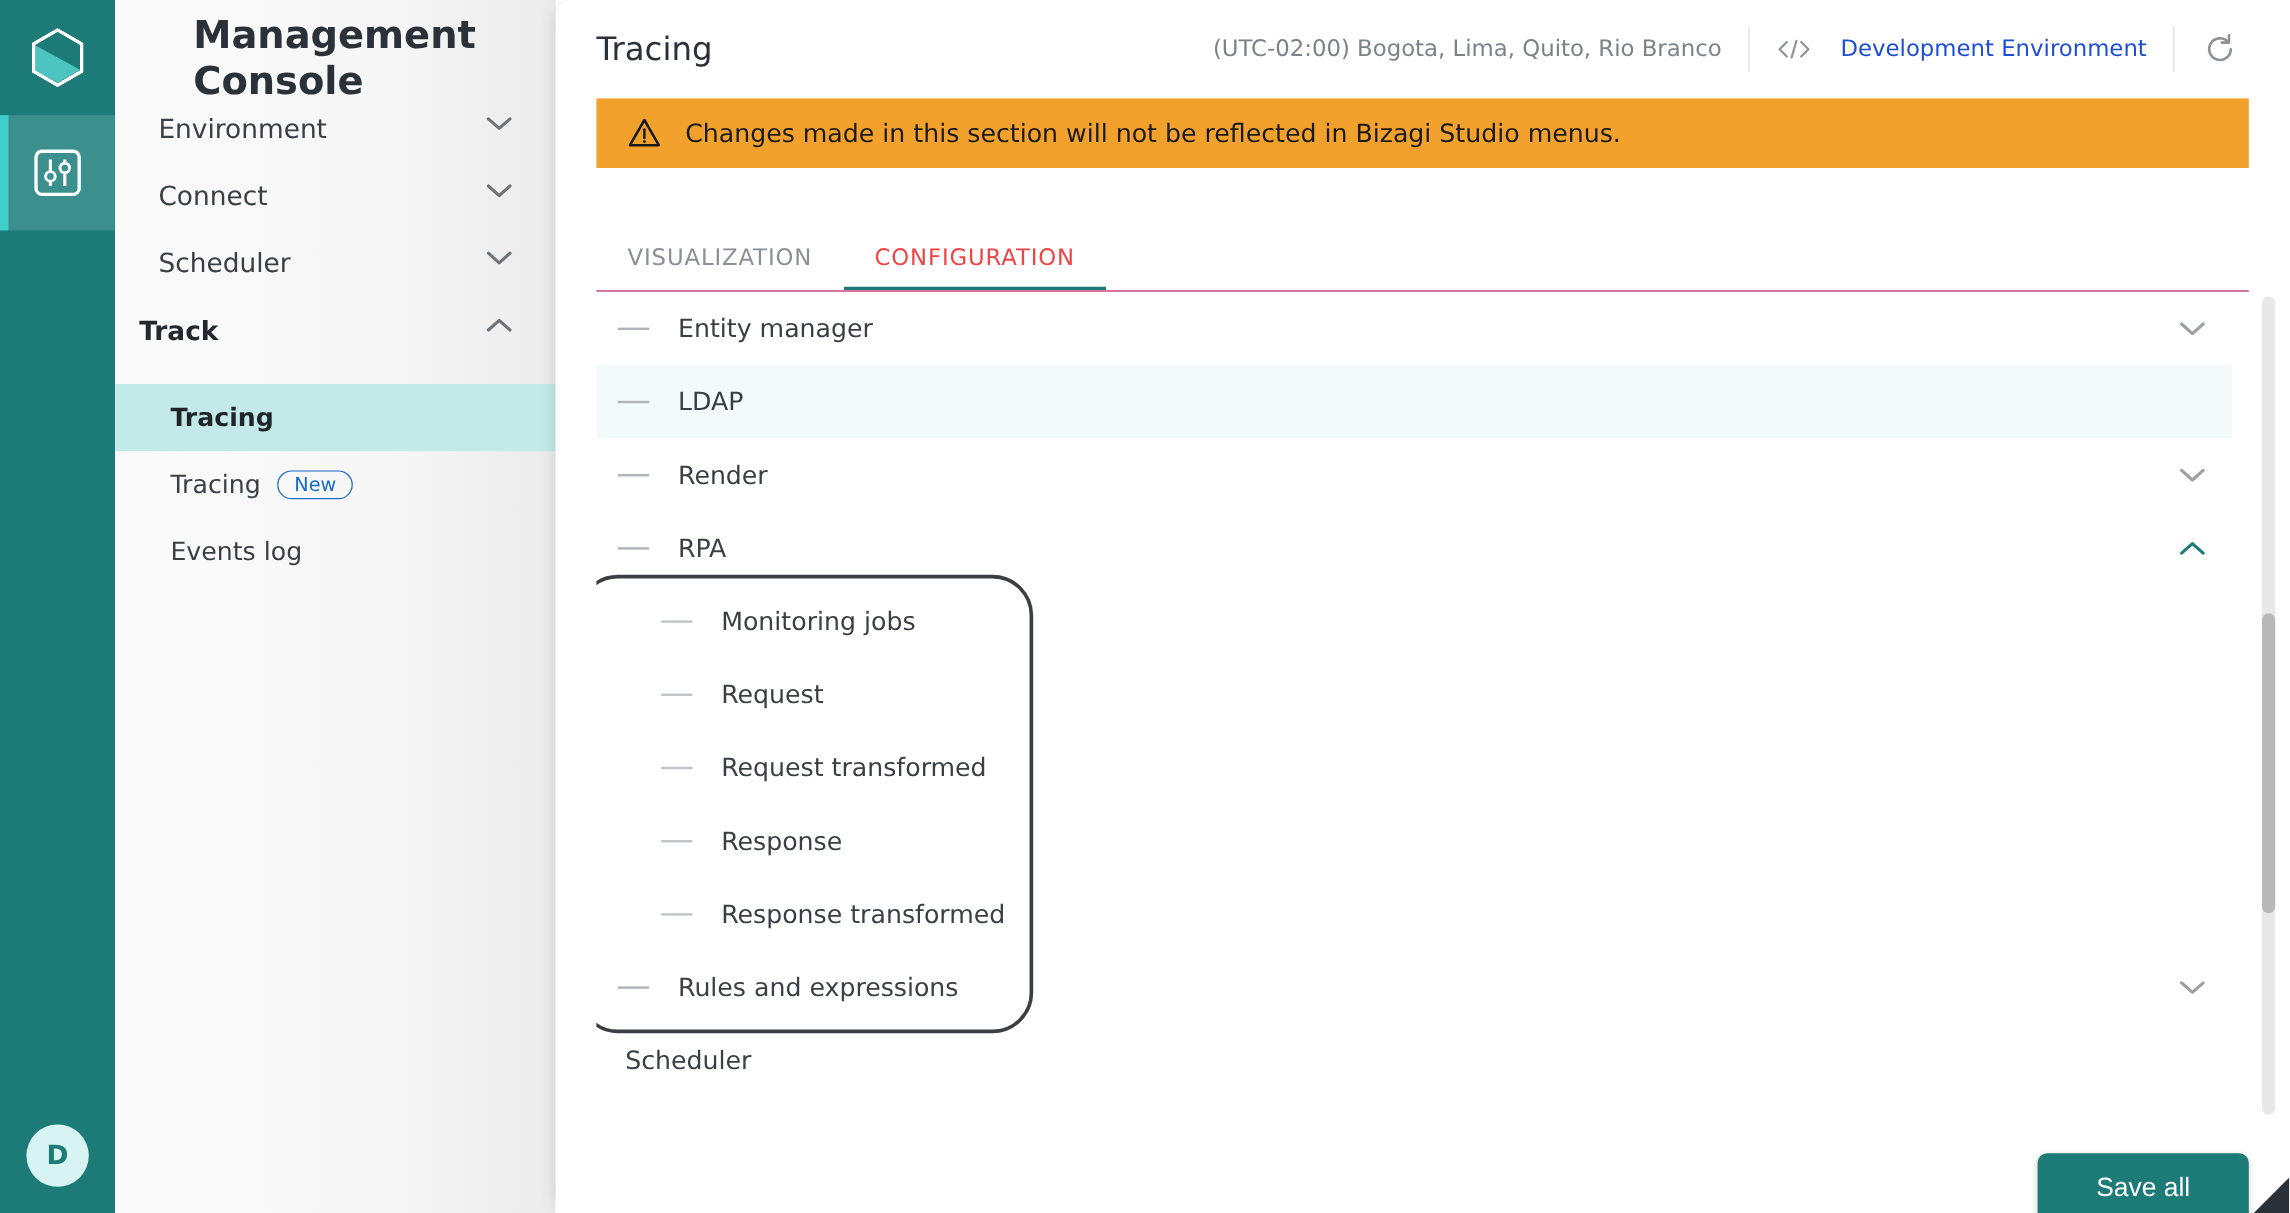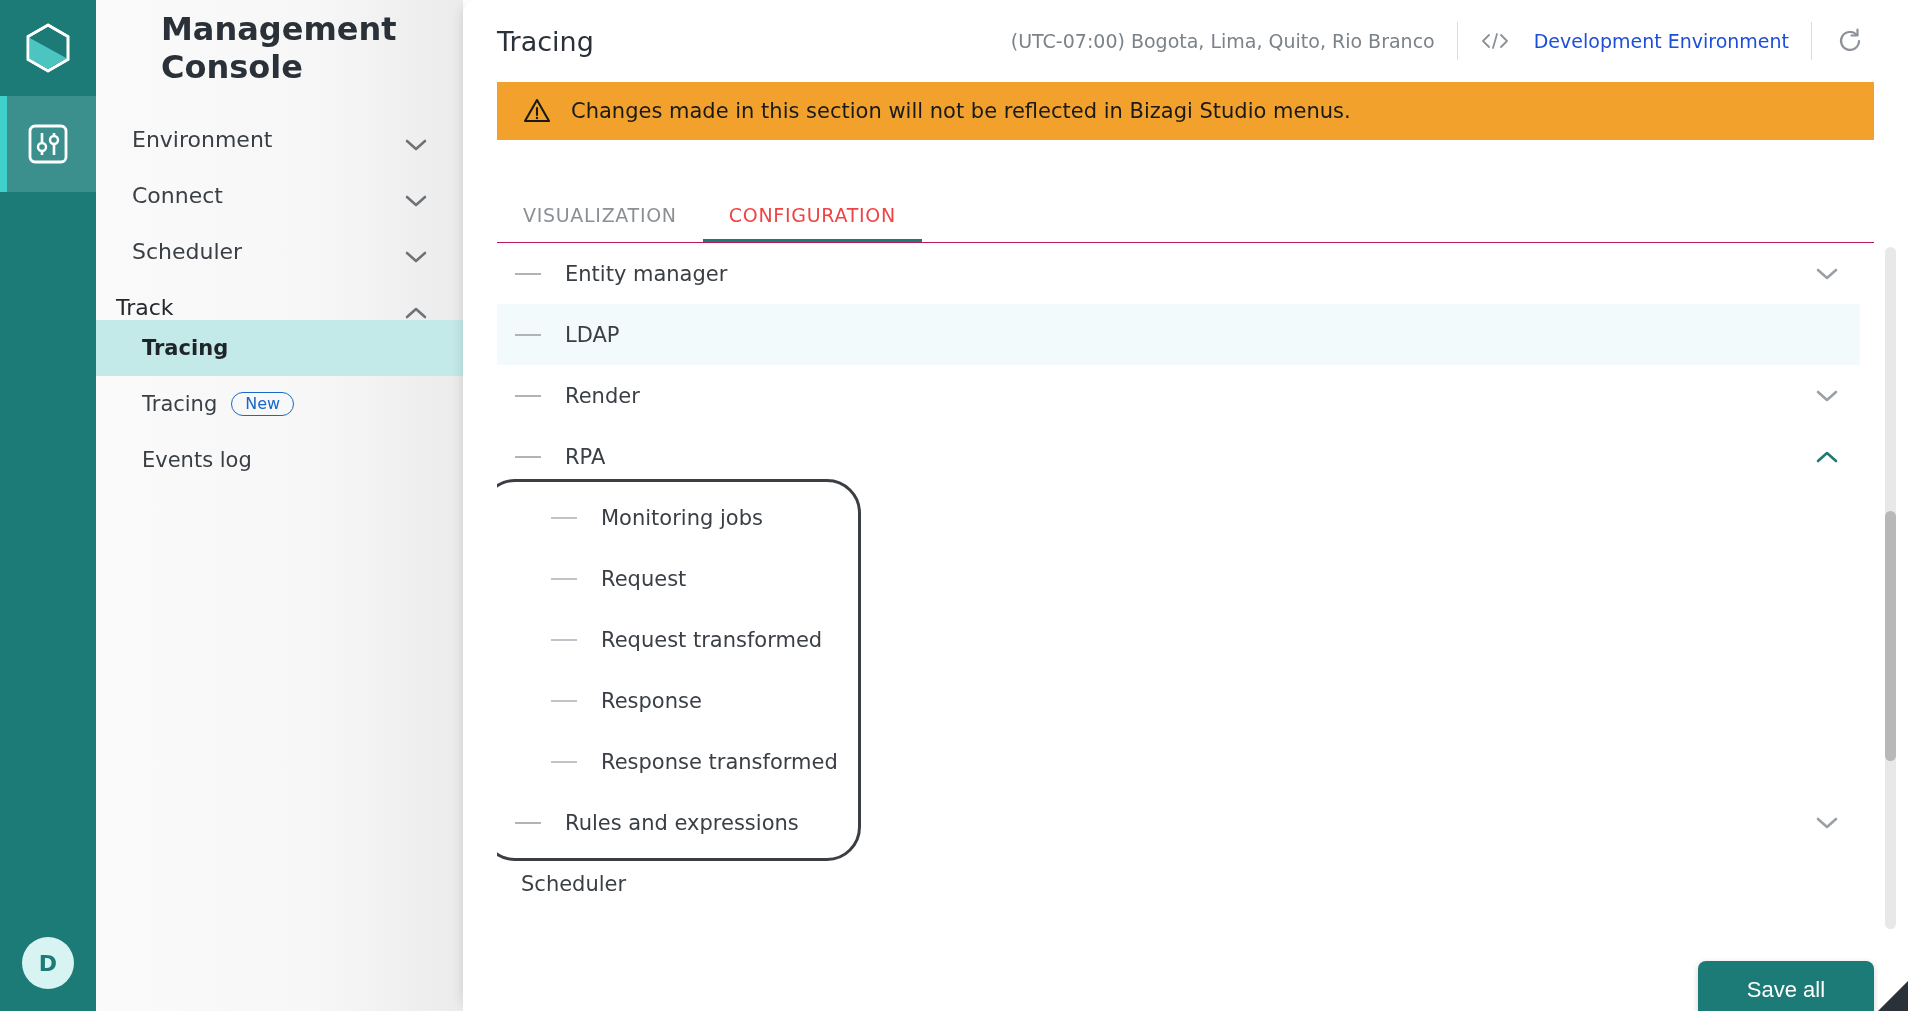--- a/index.html
+++ b/index.html
@@ -66,28 +66,28 @@
   .sidebar-title {
     font-size: 32px;
     font-weight: 700;
     color: #2b3138;
     padding: 0 0 0 52px;
     height: 96px;
     display: flex; align-items: center; margin-left: 13px;
   }
   .nav-group {
     height: 56px;
-    display: flex; align-items: flex-end;
+    display: flex; align-items: flex-start;
     padding: 0 36px 0 36px;
     font-size: 22px;
     color: #3a3f45;
     cursor: pointer;
     justify-content: space-between;
   }
-  .nav-group.open { font-weight: 400; color: #23282e; padding-left: 20px; }
+  .nav-group.open { font-weight: 700; color: #23282e; padding-left: 20px; }
   .nav-group .chev { color: #6d7378; display: flex; align-items: center; }
   .nav-sub {
     height: 56px;
     display: flex; align-items: center;
     padding-left: 46px;
     font-size: 21px;
     color: #3a3f45;
     cursor: pointer;
     gap: 14px;
   }
@@ -363,21 +363,21 @@
     <div class="nav-sub">
       <span>Events log</span>
     </div>
   </div>
 
   <div class="main">
 
     <div class="topbar">
       <div class="page-title">Tracing</div>
       <div class="topbar-right">
-        <div class="tz">(UTC-07:00) Bogota, Lima, Quito, Rio Branco</div>
+        <div class="tz">(UTC-02:00) Bogota, Lima, Quito, Rio Branco</div>
         <div class="divider-v"></div>
         <div class="env">
           <span class="code-icon">
             <svg width="30" height="20" viewBox="0 0 30 20">
               <polyline points="9,4 3,10 9,16" fill="none" stroke="#8c9298" stroke-width="1.8" stroke-linecap="round" stroke-linejoin="round"></polyline>
               <polyline points="21,4 27,10 21,16" fill="none" stroke="#8c9298" stroke-width="1.8" stroke-linecap="round" stroke-linejoin="round"></polyline>
               <line x1="17" y1="3" x2="13" y2="17" stroke="#8c9298" stroke-width="1.8" stroke-linecap="round"></line>
             </svg>
           </span>
           <span>Development Environment</span>

